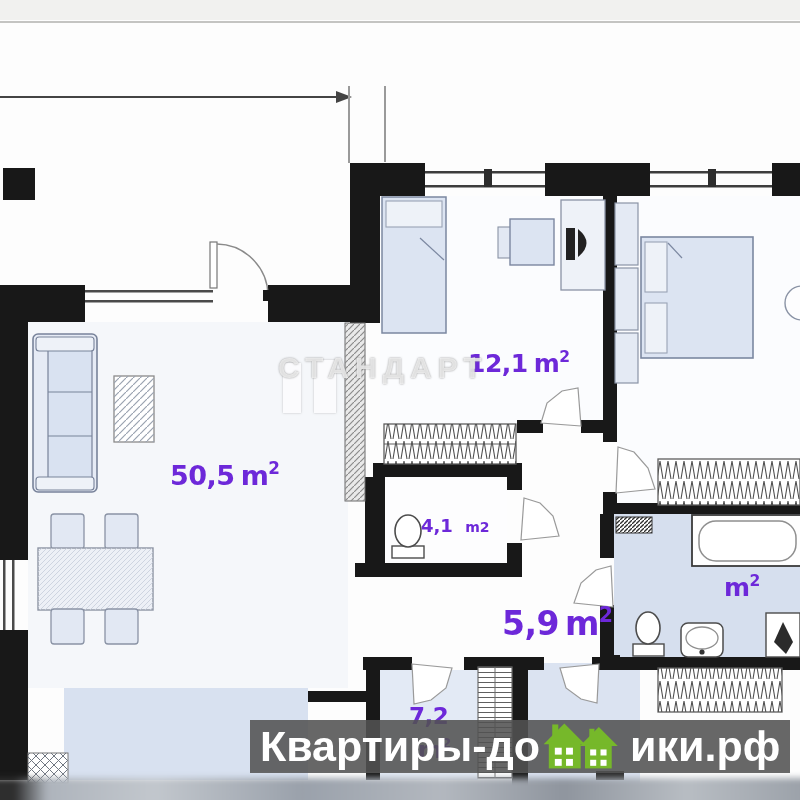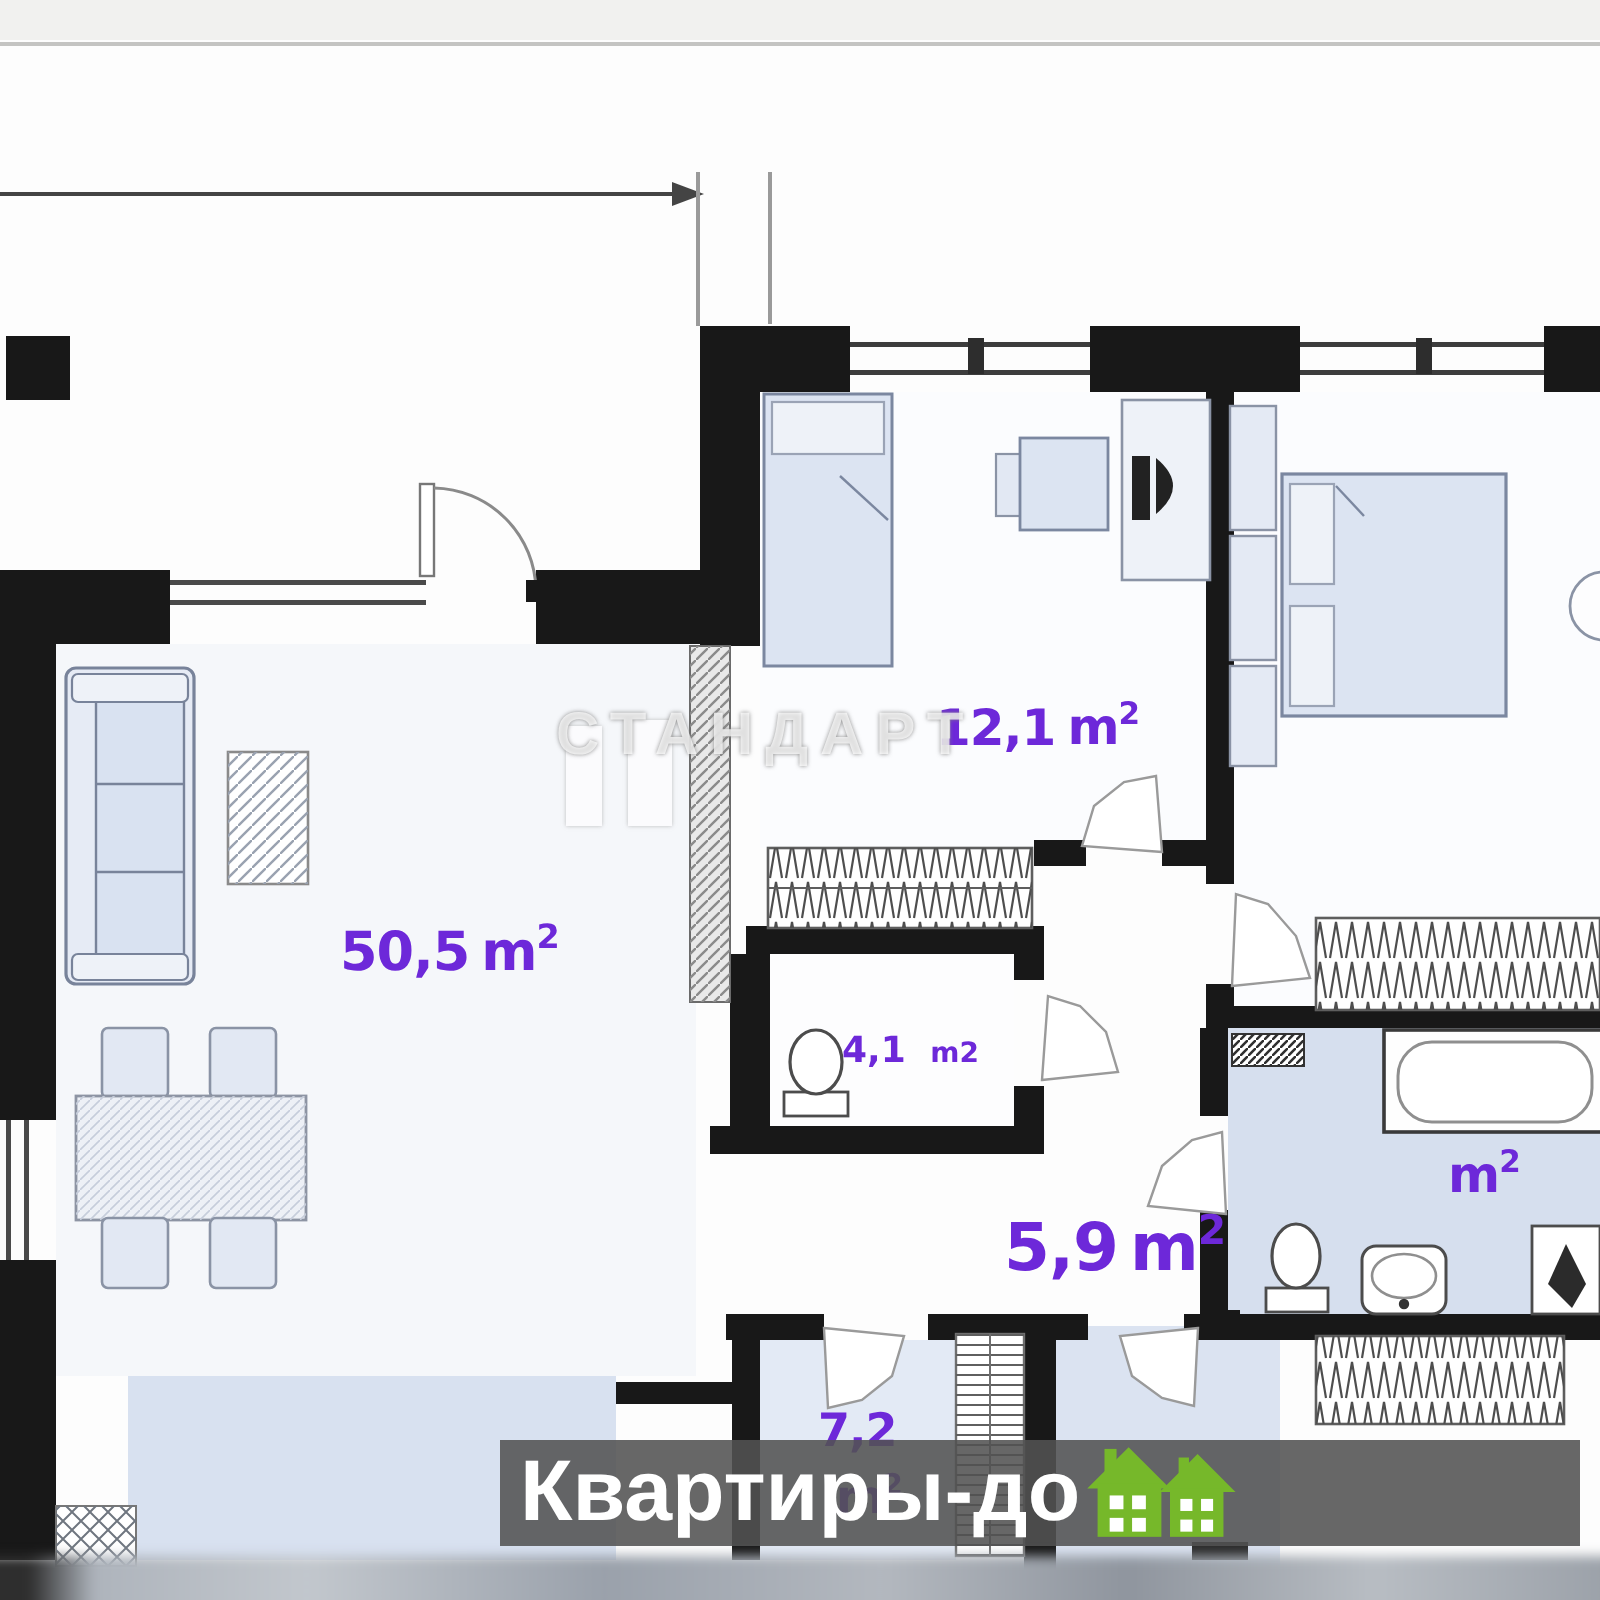--- a/index.html
+++ b/index.html
@@ -318,18 +318,19 @@
         <rect x="13" y="31" width="8" height="8"></rect>
         <rect x="26" y="31" width="8" height="8"></rect>
         <rect x="13" y="44" width="8" height="8"></rect>
         <rect x="26" y="44" width="8" height="8"></rect>
         <rect x="54" y="33" width="7" height="7"></rect>
         <rect x="66" y="33" width="7" height="7"></rect>
         <rect x="54" y="45" width="7" height="7"></rect>
         <rect x="66" y="45" width="7" height="7"></rect>
       </g>
     </svg>
+    <span class="btxt">ики.рф</span>
   </div>
 
   <div class="topband"></div>
   <div class="topline"></div>
   <div class="blurband"></div>
 </div>
 
 </body></html>

